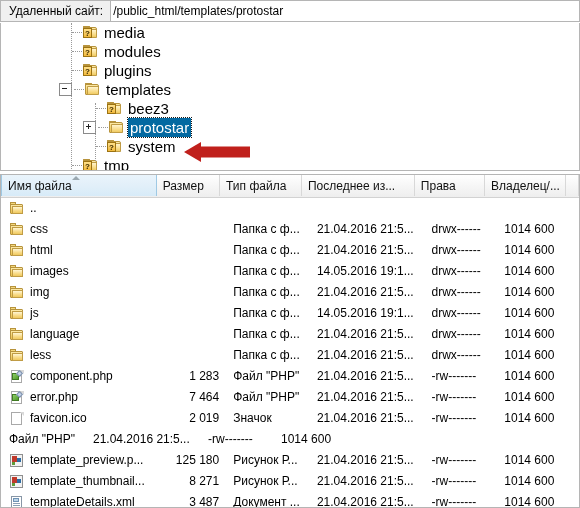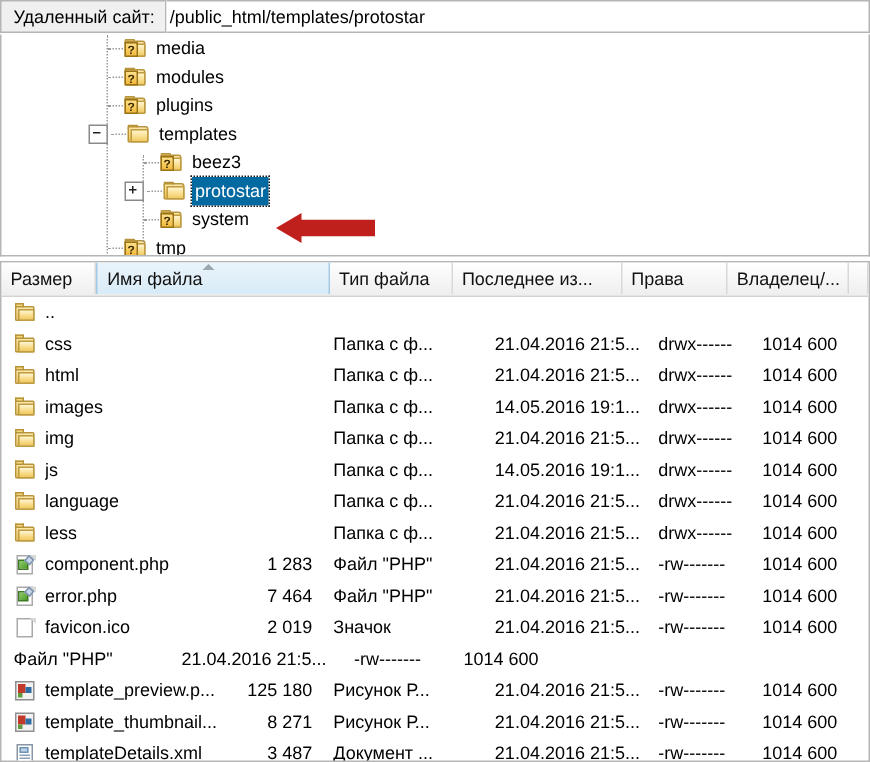--- a/index.html
+++ b/index.html
@@ -107,21 +107,21 @@
   }
   .ficon.q .badge{
     position:absolute;left:0px;top:2px;width:9px;height:10px;
     background:linear-gradient(180deg,#ffe08a 0%,#f2b93c 100%);
     border:1px solid #9c7312;
     box-sizing:border-box;
     color:#3a2a00;
     font-size:8px;font-weight:bold;line-height:9px;text-align:center;
     font-family:"Liberation Sans",sans-serif;
   }
-  .tree-label{font-size:12px;line-height:19px;padding:0 2px;}
+  .tree-label{font-size:15px;line-height:19px;padding:0 2px;}
   .tree-label.sel{
     background:#0369a1;color:#ffffff;
     outline:1px dotted #1a1a1a;
     outline-offset:0px;
   }
 
   
   #redarrow{
     position:absolute;left:178px;top:116px;width:74px;height:26px;pointer-events:none;
   }
@@ -159,21 +159,21 @@
     width:0;height:0;
     border-left:4px solid transparent;
     border-right:4px solid transparent;
     border-bottom:4px solid #9aa7af;
   }
 
   .row{display:flex;height:21px;align-items:center;white-space:nowrap;}
   .c-name{width:160px;box-sizing:border-box;padding-left:8px;display:flex;align-items:center;overflow:hidden;}
   .c-size{width:65px;box-sizing:border-box;text-align:right;padding-right:6px;overflow:hidden;}
   .c-type{width:84px;box-sizing:border-box;padding-left:8px;overflow:hidden;}
-  .c-date{width:116px;box-sizing:border-box;padding-left:8px;overflow:hidden;margin-left:28px;}
+  .c-date{width:116px;box-sizing:border-box;padding-left:8px;overflow:hidden;}
   .c-perm{width:72px;box-sizing:border-box;padding-left:7px;overflow:hidden;}
   .c-owner{width:83px;box-sizing:border-box;padding-left:8px;overflow:hidden;}
   .c-extra{flex:1;box-sizing:border-box;}
   .cell-txt{font-size:12px;line-height:21px;display:block;overflow:hidden;text-overflow:clip;}
 
   
   .licon{position:relative;width:16px;height:14px;flex:0 0 auto;margin-right:5px;display:inline-block;}
   .licon.folder .back{
     position:absolute;left:1px;top:2px;width:13px;height:10px;
     background:linear-gradient(180deg,#fdeaa8 0%,#f5d472 50%,#eabf4d 100%);
@@ -333,26 +333,26 @@
   <svg id="redarrow" viewBox="0 0 74 26">
     <g>
       <polygon points="22,3 22,23 5,13" fill="#c0201c"></polygon>
       <rect x="21" y="7.5" width="50" height="11" fill="#c0201c"></rect>
     </g>
   </svg>
 </div>
 
 <div id="listpanel">
   <div id="headerrow">
-      <div class="hcell" style="width:65px">
-        <span>Размер</span>
-      </div>
       <div class="hcell sorted" style="width:160px">
         <span>Имя файла</span>
         <span class="sortarrow"></span>
+      </div>
+      <div class="hcell" style="width:65px">
+        <span>Размер</span>
       </div>
       <div class="hcell" style="width:84px">
         <span>Тип файла</span>
       </div>
       <div class="hcell" style="width:116px">
         <span>Последнее из...</span>
       </div>
       <div class="hcell" style="width:72px">
         <span>Права</span>
       </div>

